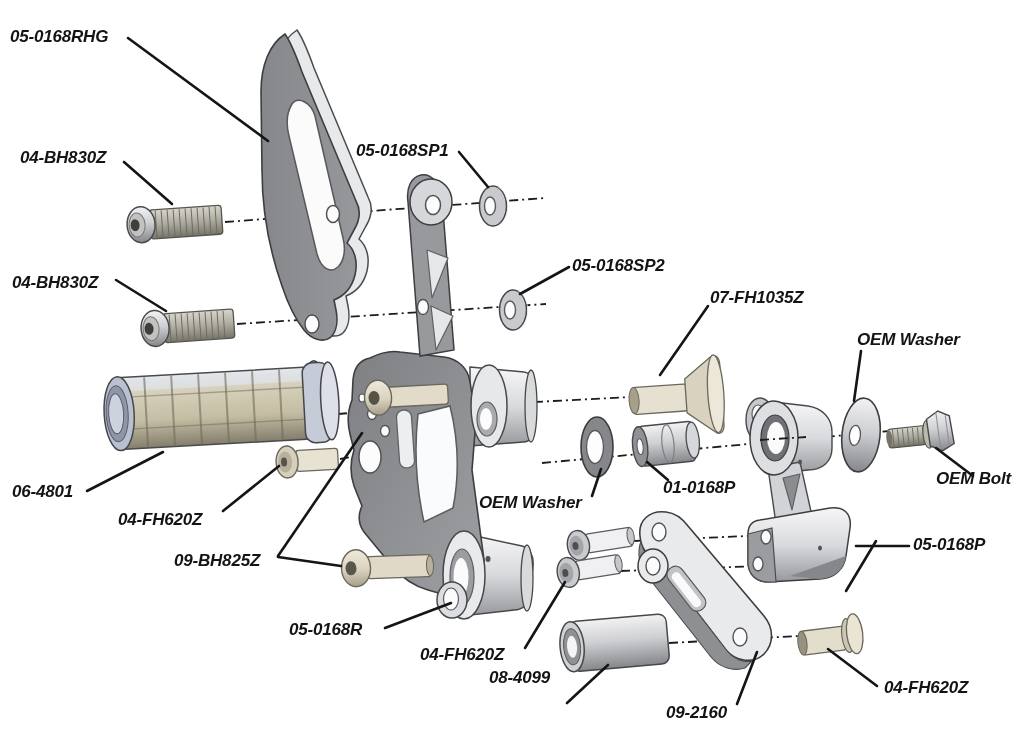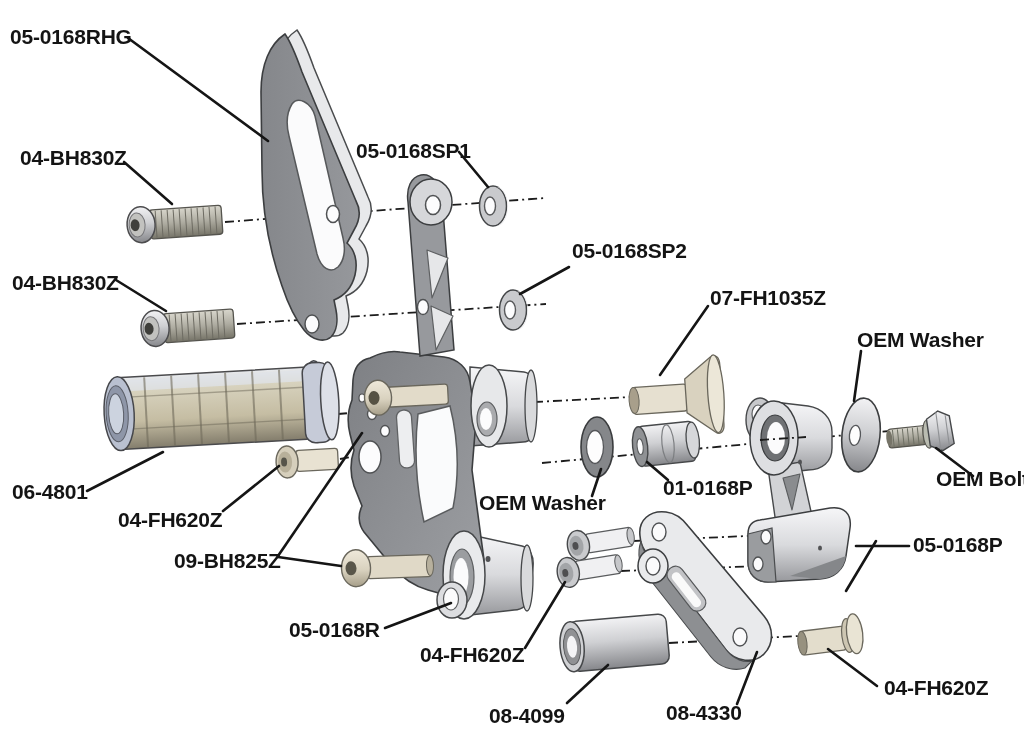--- a/index.html
+++ b/index.html
@@ -1,19 +1,19 @@
 <!DOCTYPE html>
 <html><head>
 <meta charset="utf-8">
 <style>
   html,body{margin:0;padding:0;}
   body{width:1024px;height:732px;background:#ffffff;font-family:"Liberation Sans",sans-serif;}
   .stage{position:relative;width:1024px;height:732px;background:#fff;overflow:hidden;}
   .stage svg{position:absolute;left:0;top:0;}
-  .lbl{position:absolute;font-size:21px;font-weight:600;color:#141414;line-height:21px;white-space:nowrap;letter-spacing:-0.2px;}
+  .lbl{position:absolute;font-size:17px;font-weight:600;color:#141414;line-height:21px;white-space:nowrap;letter-spacing:-0.2px;font-style:italic;}
 </style>
 </head>
 <body>
 
 <div class="stage">
 
 <svg width="1024" height="732" viewBox="0 0 1024 732">
   <defs>
     <linearGradient id="gMetal" x1="0" y1="0" x2="0" y2="1">
       <stop offset="0" stop-color="#f2f2f4"></stop>
@@ -318,29 +318,29 @@
     <line x1="567" y1="703" x2="608" y2="665"></line>
     <line x1="737" y1="704" x2="757" y2="652"></line>
     <line x1="877" y1="686" x2="828" y2="649"></line>
   </g>
 </svg>
 
 <div class="lbl" style="left:10px;top:26px">05-0168RHG</div>
 <div class="lbl" style="left:20px;top:147px">04-BH830Z</div>
 <div class="lbl" style="left:12px;top:272px">04-BH830Z</div>
 <div class="lbl" style="left:356px;top:140px">05-0168SP1</div>
-<div class="lbl" style="left:572px;top:240px">05-0168SP2</div>
+<div class="lbl" style="left:572px;top:255px">05-0168SP2</div>
 <div class="lbl" style="left:710px;top:287px">07-FH1035Z</div>
 <div class="lbl" style="left:857px;top:329px">OEM Washer</div>
 <div class="lbl" style="left:936px;top:468px">OEM Bolt</div>
 <div class="lbl" style="left:913px;top:534px">05-0168P</div>
 <div class="lbl" style="left:479px;top:492px">OEM Washer</div>
 <div class="lbl" style="left:663px;top:477px">01-0168P</div>
 <div class="lbl" style="left:12px;top:481px">06-4801</div>
 <div class="lbl" style="left:118px;top:509px">04-FH620Z</div>
 <div class="lbl" style="left:174px;top:550px">09-BH825Z</div>
 <div class="lbl" style="left:289px;top:619px">05-0168R</div>
 <div class="lbl" style="left:420px;top:644px">04-FH620Z</div>
-<div class="lbl" style="left:489px;top:705px">08-4099</div>
-<div class="lbl" style="left:666px;top:702px">08-4330</div>
+<div class="lbl" style="left:489px;top:667px">08-4099</div>
+<div class="lbl" style="left:666px;top:702px">09-2160</div>
 <div class="lbl" style="left:884px;top:677px">04-FH620Z</div>
 
 </div>
 
 </body></html>

